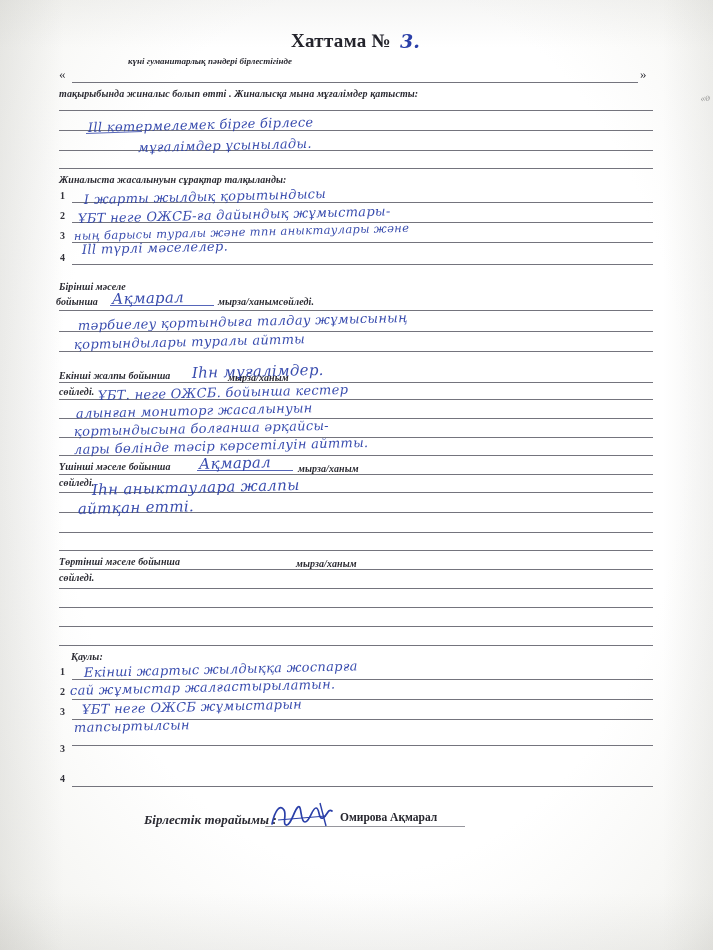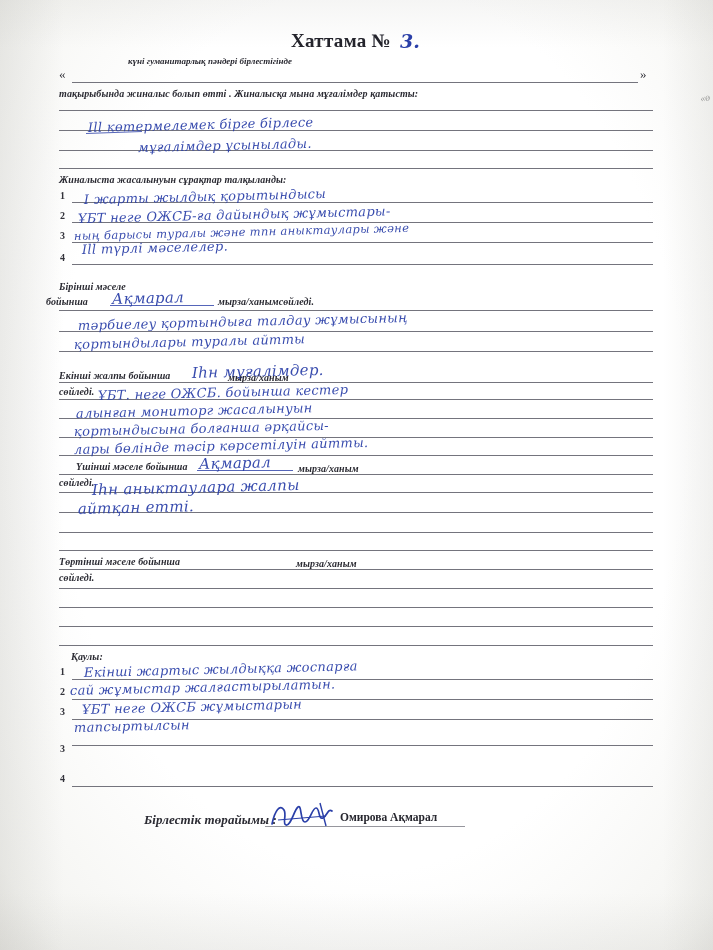--- a/index.html
+++ b/index.html
@@ -190,21 +190,21 @@
 
   <div class="num" style="left:60px; top:230px;">3</div>
   <div class="rule" style="left:72px; top:242px; width:581px;"></div>
   <div class="hw sm tilt" style="left:74px; top:229px;">ның  барысы  туралы    және  тпн  аныктаулары    және</div>
 
   <div class="num" style="left:60px; top:252px;">4</div>
   <div class="rule" style="left:72px; top:264px; width:581px;"></div>
   <div class="hw tilt" style="left:82px; top:242px;">Іll  түрлі   мәселелер.</div>
 
   <div class="ptxt" style="left:59px; top:281px;">Бірінші мәселе</div>
-  <div class="ptxt" style="left:46px; top:296px;font-style:italic;">бойынша</div>
+  <div class="ptxt" style="left:56px; top:296px;font-style:italic;">бойынша</div>
   <div class="hw lg tilt" style="left:112px; top:290px;">Ақмарал</div>
   <div class="hwline" style="left:110px; top:305px; width:104px;"></div>
   <div class="ptxt" style="left:218px; top:296px;">мырза/ханымсөйледі.</div>
   <div class="rule" style="left:59px; top:310px; width:594px;"></div>
   <div class="rule" style="left:59px; top:331px; width:594px;"></div>
   <div class="rule" style="left:59px; top:351px; width:594px;"></div>
 
   <div class="hw tilt" style="left:78px; top:318px;">тәрбиелеу        қортындыға   талдау    жұмысының</div>
   <div class="hw tilt" style="left:74px; top:337px;">қортындылары     туралы    айтты</div>
 
@@ -216,21 +216,21 @@
   <div class="rule" style="left:59px; top:399px; width:594px;"></div>
   <div class="rule" style="left:59px; top:418px; width:594px;"></div>
   <div class="rule" style="left:59px; top:437px; width:594px;"></div>
   <div class="rule" style="left:59px; top:455px; width:594px;"></div>
 
   <div class="hw tilt" style="left:98px; top:388px;">ҰБТ.  неге   ОЖСБ.  бойынша        кестер</div>
   <div class="hw tilt" style="left:76px; top:406px;">алынған       мониторг     жасалынуын</div>
   <div class="hw tilt" style="left:74px; top:424px;">қортындысына     болғанша     әрқайсы-</div>
   <div class="hw tilt" style="left:74px; top:442px;">лары  бөлінде        тәсір көрсетілуін  айтты.</div>
 
-  <div class="ptxt" style="left:76px; top:461px;">Үшінші мәселе бойынша</div>
+  <div class="ptxt" style="left:59px; top:461px;">Үшінші мәселе бойынша</div>
   <div class="hw lg tilt" style="left:199px; top:455px;">Ақмарал</div>
   <div class="hwline" style="left:197px; top:470px; width:96px;"></div>
   <div class="ptxt" style="left:298px; top:463px;">мырза/ханым</div>
   <div class="ptxt" style="left:59px; top:477px;">сөйледі.</div>
   <div class="rule" style="left:59px; top:474px; width:594px;"></div>
   <div class="rule" style="left:59px; top:492px; width:594px;"></div>
   <div class="rule" style="left:59px; top:512px; width:594px;"></div>
   <div class="rule" style="left:59px; top:532px; width:594px;"></div>
   <div class="rule" style="left:59px; top:550px; width:594px;"></div>
 

